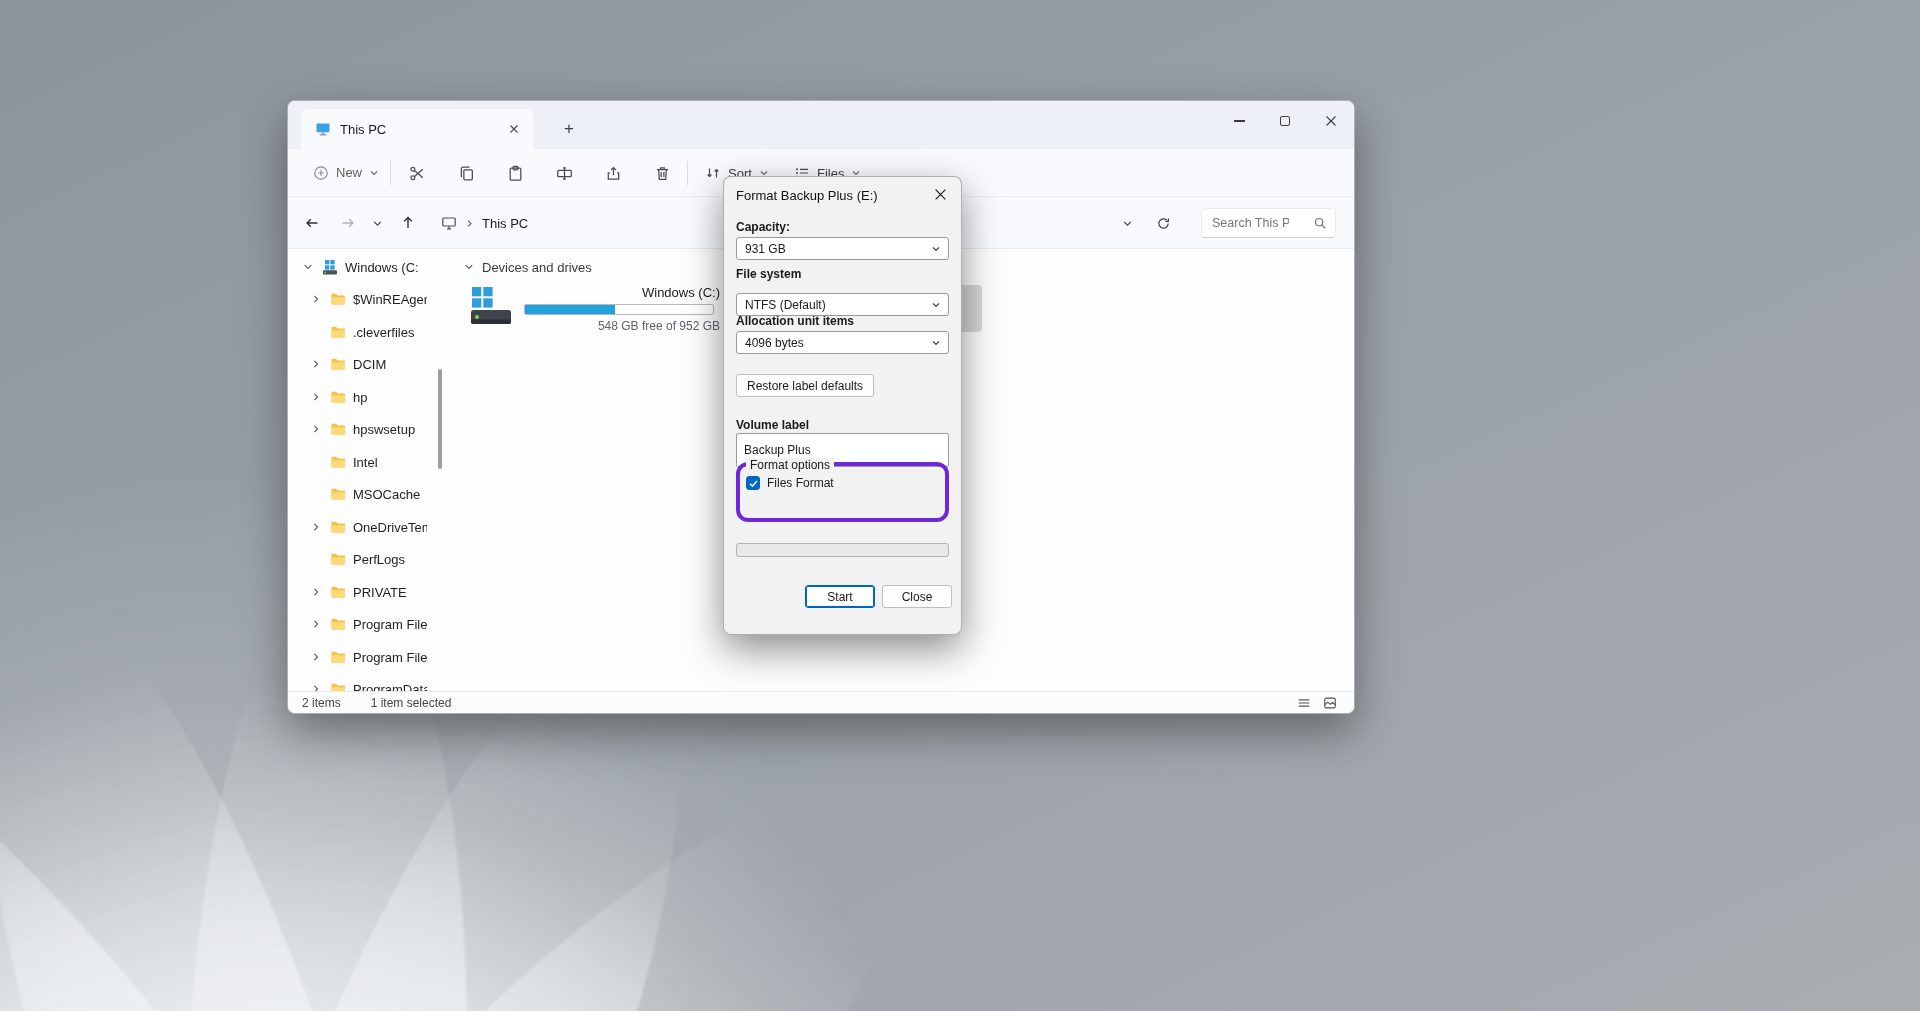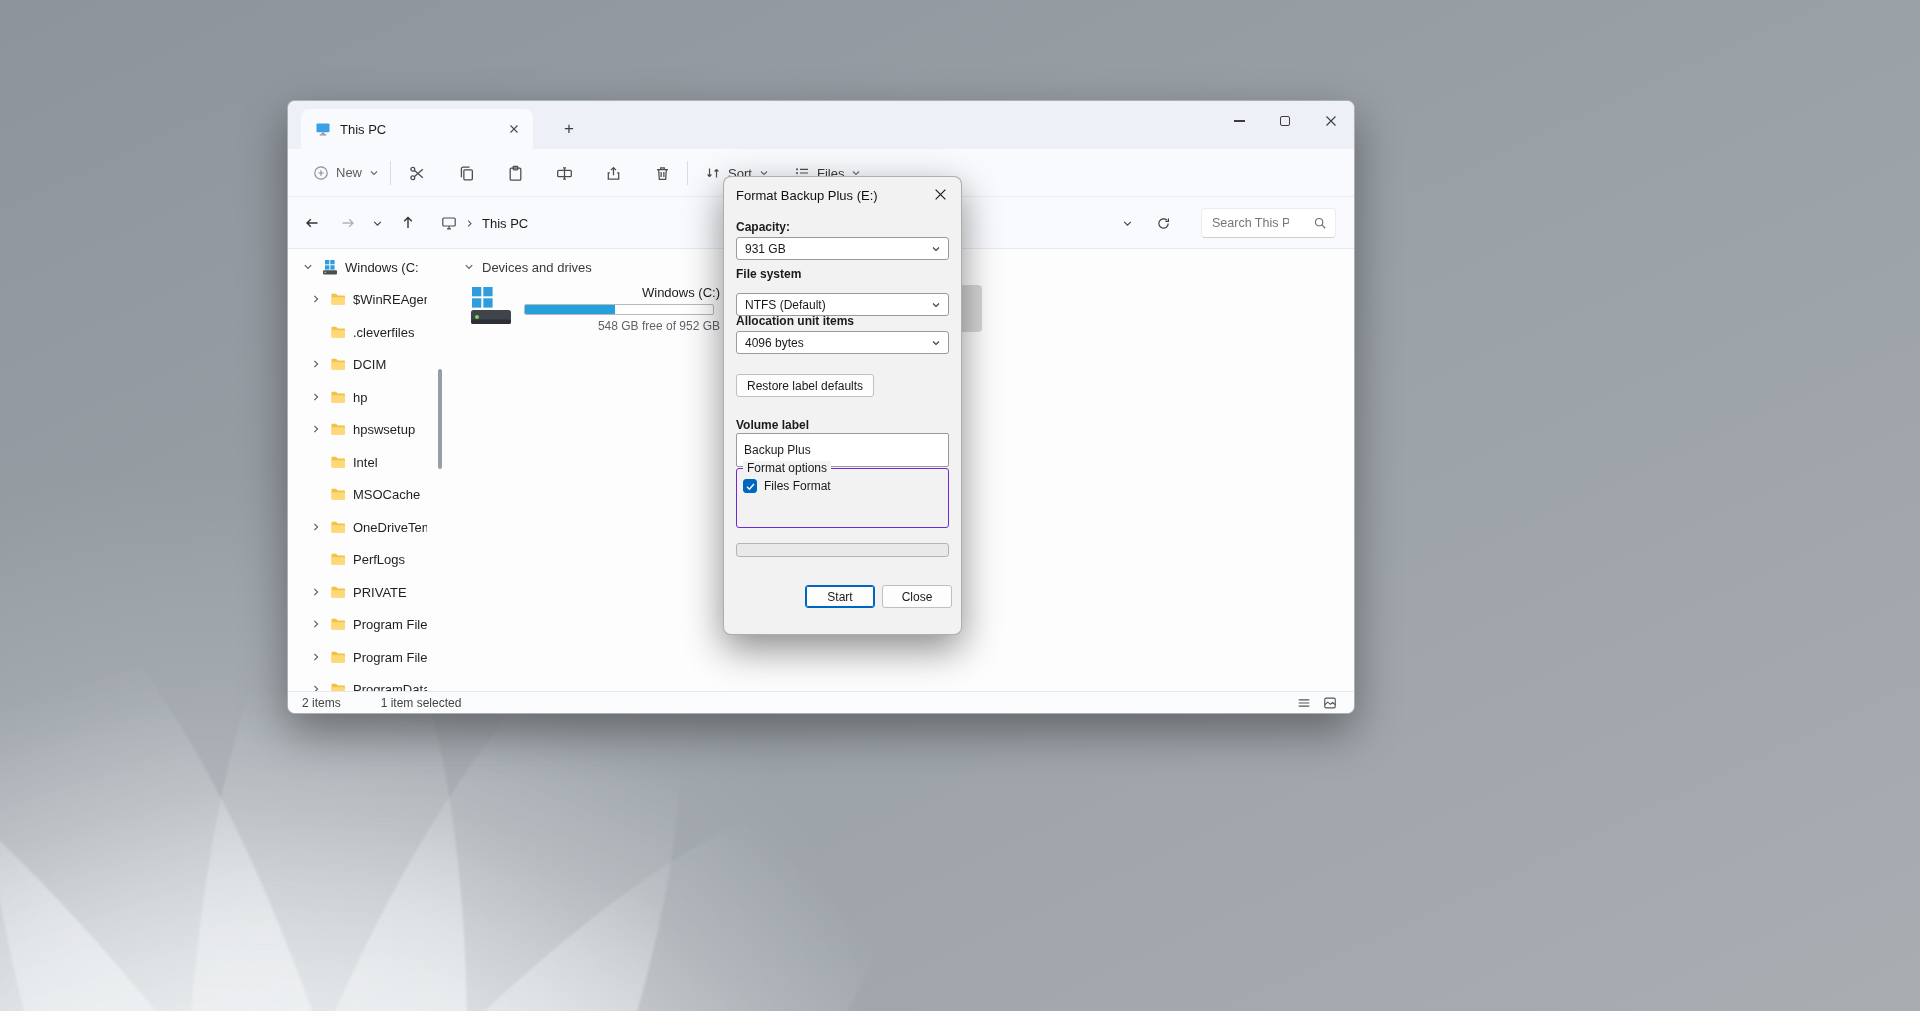--- a/index.html
+++ b/index.html
@@ -81,21 +81,21 @@
                 border-radius:4px; }
   .drive-icon { width:46px; height:46px; flex:0 0 auto; }
   .d-col { display:flex; flex-direction:column; padding-top:2px; flex:1; }
   .d-name { font-size:13px; color:#1b1b1b; line-height:16px; }
   .d-bar { margin-top:3px; width:190px; height:11px; border:1px solid #b5b9be; background:#ffffff; border-radius:2px; overflow:hidden; }
   .d-fill { height:100%; background:#26a0da; }
   .d-free { margin-top:4px; font-size:12px; color:#5f6368; }
   .partial-tile { position:absolute; left:275px; top:36px; width:256px; height:47px; background:#d7d7d7; border-radius:4px; }
 
   .statusbar { position:absolute; left:0; bottom:0; right:0; height:22px; background:#fbfcfe;
-               border-top:1px solid #e7e9ec; display:flex; align-items:center; padding:0 14px; gap:40px;
+               border-top:1px solid #e7e9ec; display:flex; align-items:center; padding:0 14px; gap:30px;
                font-size:12px; color:#444; }
   .sb-icons { margin-left:auto; display:flex; gap:6px; }
   .sb-ic { width:20px; height:18px; display:flex; align-items:center; justify-content:center; border-radius:3px; }
 
   
   .dialog { position:absolute; left:723px; top:176px; width:239px; height:459px; background:#f2f2f2;
             border:1px solid rgba(0,0,0,0.28); border-radius:8px; box-shadow:0 14px 38px rgba(0,0,0,0.45);
             font-size:12px; overflow:hidden; z-index:50; }
   .dlg-title { position:absolute; left:12px; top:0; height:36px; display:flex; align-items:center;
                font-size:13px; color:#111; }
@@ -106,22 +106,22 @@
            border:1px solid #9a9a9a; border-radius:3px; display:flex; align-items:center;
            padding:0 22px 0 8px; color:#1a1a1a; }
   .combo .chev { position:absolute; right:7px; }
   .dlg-btn { position:absolute; height:23px; background:#fdfdfd; border:1px solid #bfbfbf; border-radius:3px;
              font-family:"Liberation Sans",sans-serif; font-size:12px; color:#1a1a1a;
              display:flex; align-items:center; justify-content:center; }
   .restore-btn { left:12px; top:197px; padding:0 10px; }
   .vol-input { position:absolute; left:12px; right:12px; top:256px; height:21px; background:#fff;
                border:1px solid #9a9a9a; border-radius:2px; padding:16px 7px;
                font-family:"Liberation Sans",sans-serif; font-size:12px; color:#1a1a1a; outline:none; }
-  .groupbox { position:absolute; left:12px; right:12px; top:291px; height:60px;
-              border:1px solid #6d28d9; border-radius:3px; }
+  .groupbox { position:absolute; left:12px; right:12px; top:285px; height:60px;
+              border:4px solid #6d28d9; border-radius:12px; }
   .group-label { position:absolute; left:6px; top:-8px; background:#f2f2f2; padding:0 4px; color:#1a1a1a; }
   .cb-row { position:absolute; left:6px; top:10px; display:flex; align-items:center; gap:7px; }
   .checkbox { width:14px; height:14px; border:1px solid #8a8a8a; background:#fff; border-radius:3px;
               display:flex; align-items:center; justify-content:center; }
   .checkbox svg { visibility:hidden; }
   .checkbox.checked { background:#0067c0; border-color:#0067c0; }
   .checkbox.checked svg { visibility:visible; }
   .progress { position:absolute; left:12px; right:12px; top:366px; height:14px; background:#e9e9e9;
               border:1px solid #b3b3b3; border-radius:3px; }
   .start-btn { left:81px; top:408px; width:70px; border:1px solid #0067c0; box-shadow:inset 0 0 0 1px #0067c0; }

